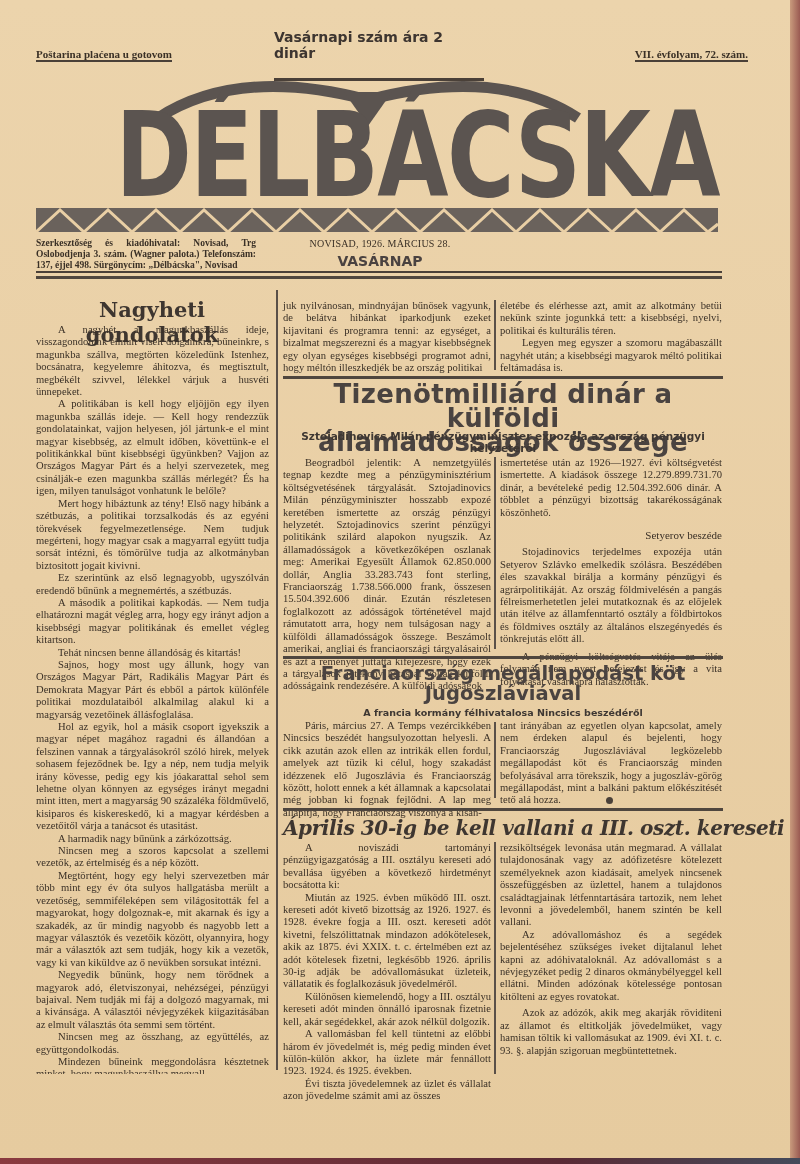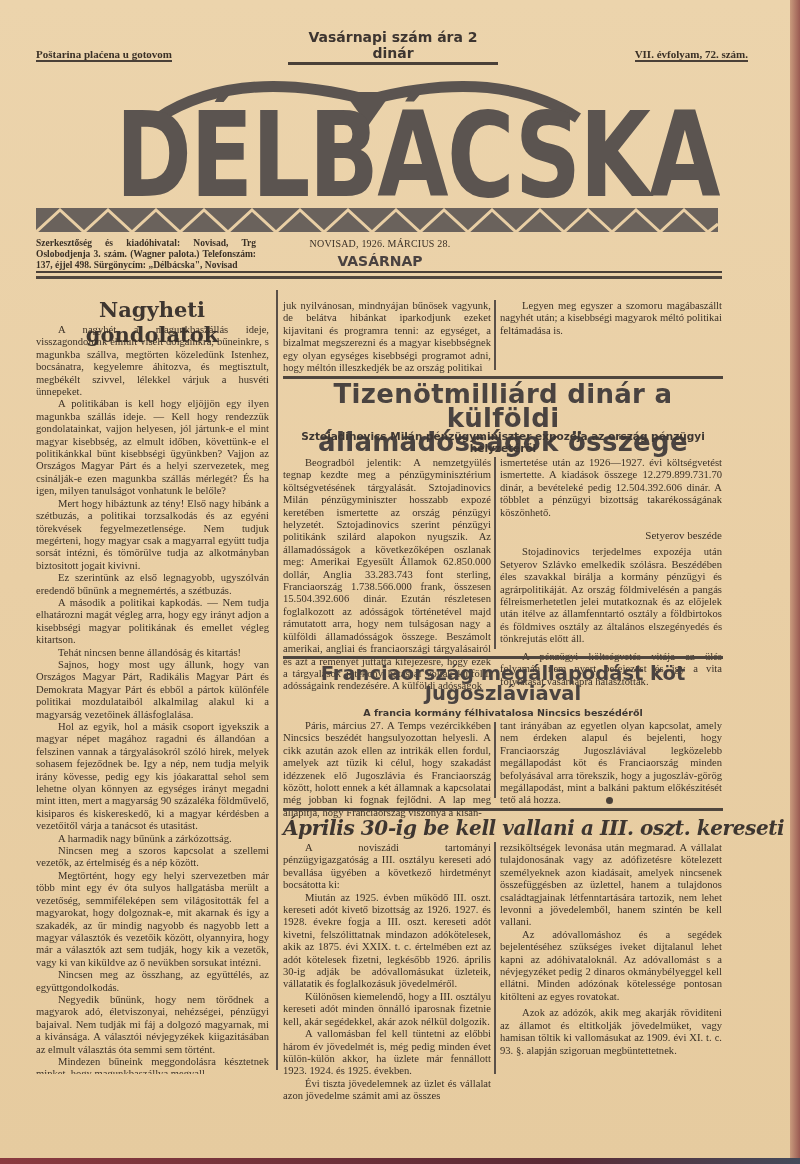--- a/index.html
+++ b/index.html
@@ -16,23 +16,23 @@
   }
   .binding {
     position:absolute; right:0; top:0; width:10px; height:1164px;
     background:linear-gradient(90deg,#c99b7d,#9a5a52);
   }
   .bottom-edge {
     position:absolute; left:0; bottom:0; width:800px; height:6px;
     background:linear-gradient(90deg,#8a3a3f,#5a2a35 70%,#444a5a);
   }
   .price-top {
-    position:absolute; left:288px; top:29px; width:210px; text-align:center;
+    position:absolute; left:274px; top:29px; width:210px; 
     font-family:"DejaVu Sans", sans-serif; font-weight:bold; font-size:14px;
-    color:#3d3530; border-bottom:3px solid #4a4038; padding-bottom:1px;
+    color:#3d3530; border-bottom:3px solid #4a4038; padding-bottom:17px;
   }
   .postage {
     position:absolute; left:36px; top:48px; font-size:11px; font-weight:bold;
     border-bottom:2px solid #4a4038;
   }
   .volume {
     position:absolute; right:42px; top:48px; font-size:11px; font-weight:bold;
     border-bottom:2px solid #4a4038;
   }
   .mast-arc {
@@ -159,31 +159,32 @@
     <p>A politikában is kell hogy eljöjjön egy ilyen magunkba szállás ideje. — Kell hogy rendezzük gondolatainkat, vajjon helyesen, jól jártunk-e el mint magyar kisebbség, az elmult időben, követtünk-e el politikánkkal bünt kisebbségi ügyünkben? Vajjon az Országos Magyar Párt és a helyi szervezetek, meg csinálják-e ezen magunkba szállás mérlegét? És ha igen, milyen tanulságot vonhatunk le belőle?</p>
     <p>Mert hogy hibáztunk az tény! Első nagy hibánk a szétbuzás, a politikai torzsalkodás és az egyéni törekvések fegyelmezetlensége. Nem tudjuk megérteni, hogy magyar csak a magyarral együtt tudja sorsát intézni, és tömörülve tudja az alkotmányban biztositott jogait kivivni.</p>
     <p>Ez szerintünk az első legnagyobb, ugyszólván eredendő bűnünk a megnemértés, a szétbuzás.</p>
     <p>A második a politikai kapkodás. — Nem tudja elhatározni magát végleg arra, hogy egy irányt adjon a kisebbségi magyar politikának és emellet végleg kitartson.</p>
     <p>Tehát nincsen benne állandóság és kitartás!</p>
     <p>Sajnos, hogy most ugy állunk, hogy van Országos Magyar Párt, Radikális Magyar Párt és Demokrata Magyar Párt és ebből a pártok különféle politikai mozdulataiból alkalmilag alakul ki a magyarság vezetőinek állásfoglalása.</p>
     <p>Hol az egyik, hol a másik csoport igyekszik a magyar népet magához ragadni és állandóan a felszinen vannak a tárgyalásokról szóló hirek, melyek sohasem fejeződnek be. Igy a nép, nem tudja melyik irány kövesse, pedig egy kis jóakarattal sehol sem lehetne olyan könnyen az egységes irányt megadni mint itten, mert a magyarság 90 százaléka földművelő, kisiparos és kiskereskedő, ki a magyar kérdésben a vezetőitől várja a tanácsot és utasitást.</p>
     <p>A harmadik nagy bűnünk a zárkózottság.</p>
     <p>Nincsen meg a szoros kapcsolat a szellemi vezetők, az értelmiség és a nép között.</p>
     <p>Megtörtént, hogy egy helyi szervezetben már több mint egy év óta sulyos hallgatásba merült a vezetőség, semmiféleképen sem világositották fel a magyarokat, hogy dolgoznak-e, mit akarnak és igy a szakadék, az űr mindig nagyobb és nagyobb lett a magyar választók és vezetőik között, olyannyira, hogy már a választók azt sem tudják, hogy kik a vezetők, vagy ki van kiküldve az ő nevükben sorsukat intézni.</p>
+    <p>Negyedik bűnünk, hogy nem törődnek a magyarok adó, életviszonyai, nehézségei, pénzügyi bajaival. Nem tudják mi fáj a dolgozó magyarnak, mi a kivánsága. A választói névjegyzékek kiigazitásában az elmult választás óta semmi sem történt.</p>
     <p>Nincsen meg az összhang, az együttélés, az együttgondolkodás.</p>
-    <p>Negyedik bűnünk, hogy nem törődnek a magyarok adó, életviszonyai, nehézségei, pénzügyi bajaival. Nem tudják mi fáj a dolgozó magyarnak, mi a kivánsága. A választói névjegyzékek kiigazitásában az elmult választás óta semmi sem történt.</p>
     <p>Mindezen bűneink meggondolásra késztetnek minket, hogy magunkbaszállva megvall-</p>
   </div>
   <div class="col-rule" style="left:276px; top:290px; height:780px;"></div>
 
   <div class="col-top1 body-text">
     <p class="noindent">juk nyilvánosan, mindnyájan bűnösek vagyunk, de belátva hibánkat iparkodjunk ezeket kijavitani és programra tenni: az egységet, a bizalmat megszerezni és a magyar kisebbségnek egy olyan egységes kisebbségi programot adni, hogy méltón illeszkedjék be az ország politikai</p>
   </div>
   <div class="col-rule" style="left:494px; top:300px; height:70px;"></div>
   <div class="col-top2 body-text">
+    <p class="noindent">életébe és elérhesse azt, amit az alkotmány betüi nekünk szinte jogunkká tett: a kisebbségi, nyelvi, politikai és kulturális téren.</p>
     <p>Legyen meg egyszer a szomoru magábaszállt nagyhét után; a kisebbségi magyarok méltó politikai feltámadása is.</p>
   </div>
   <div class="rule wavy" style="left:283px; top:376px; width:440px;"></div>
 
   <div class="h-tizen">
     <div>Tizenötmilliárd dinár a külföldi</div>
     <div>államadósságok összege</div>
   </div>
   <div class="h-tizen-sub">Sztojadinovics Milán pénzügyminiszter expozéja az ország pénzügyi helyzetéről</div>
   <div class="col-tizen1 body-text">

